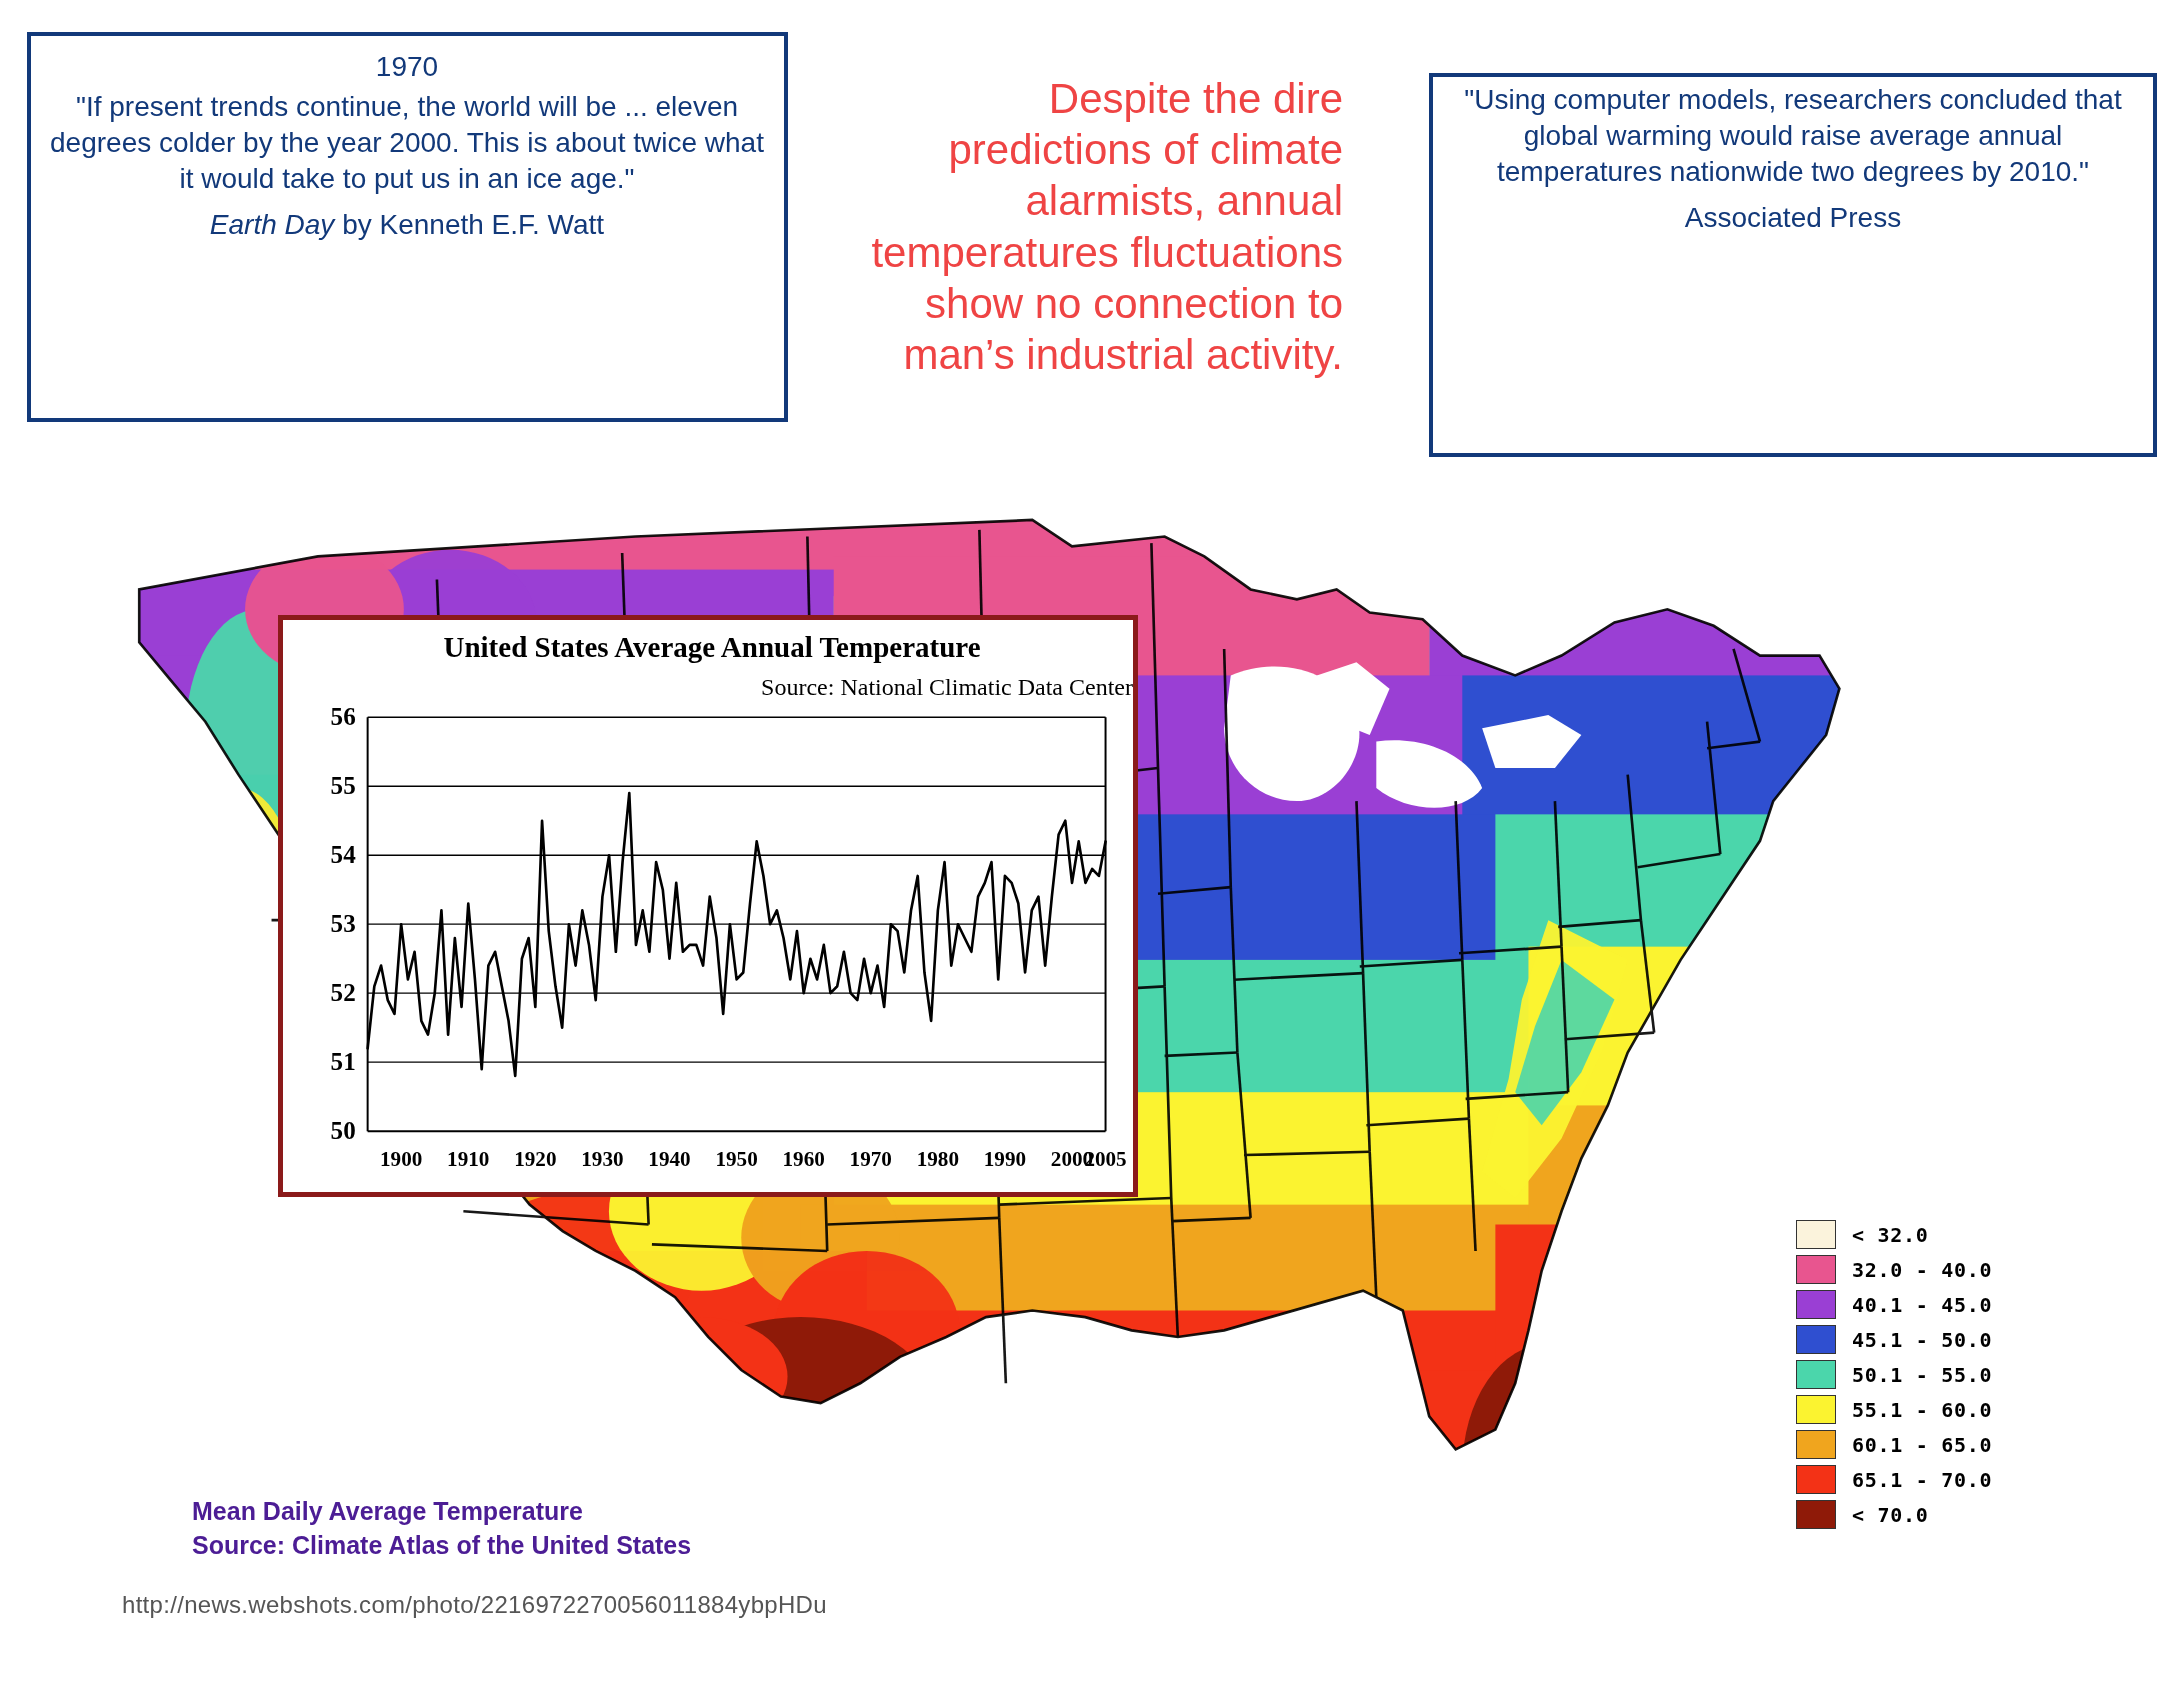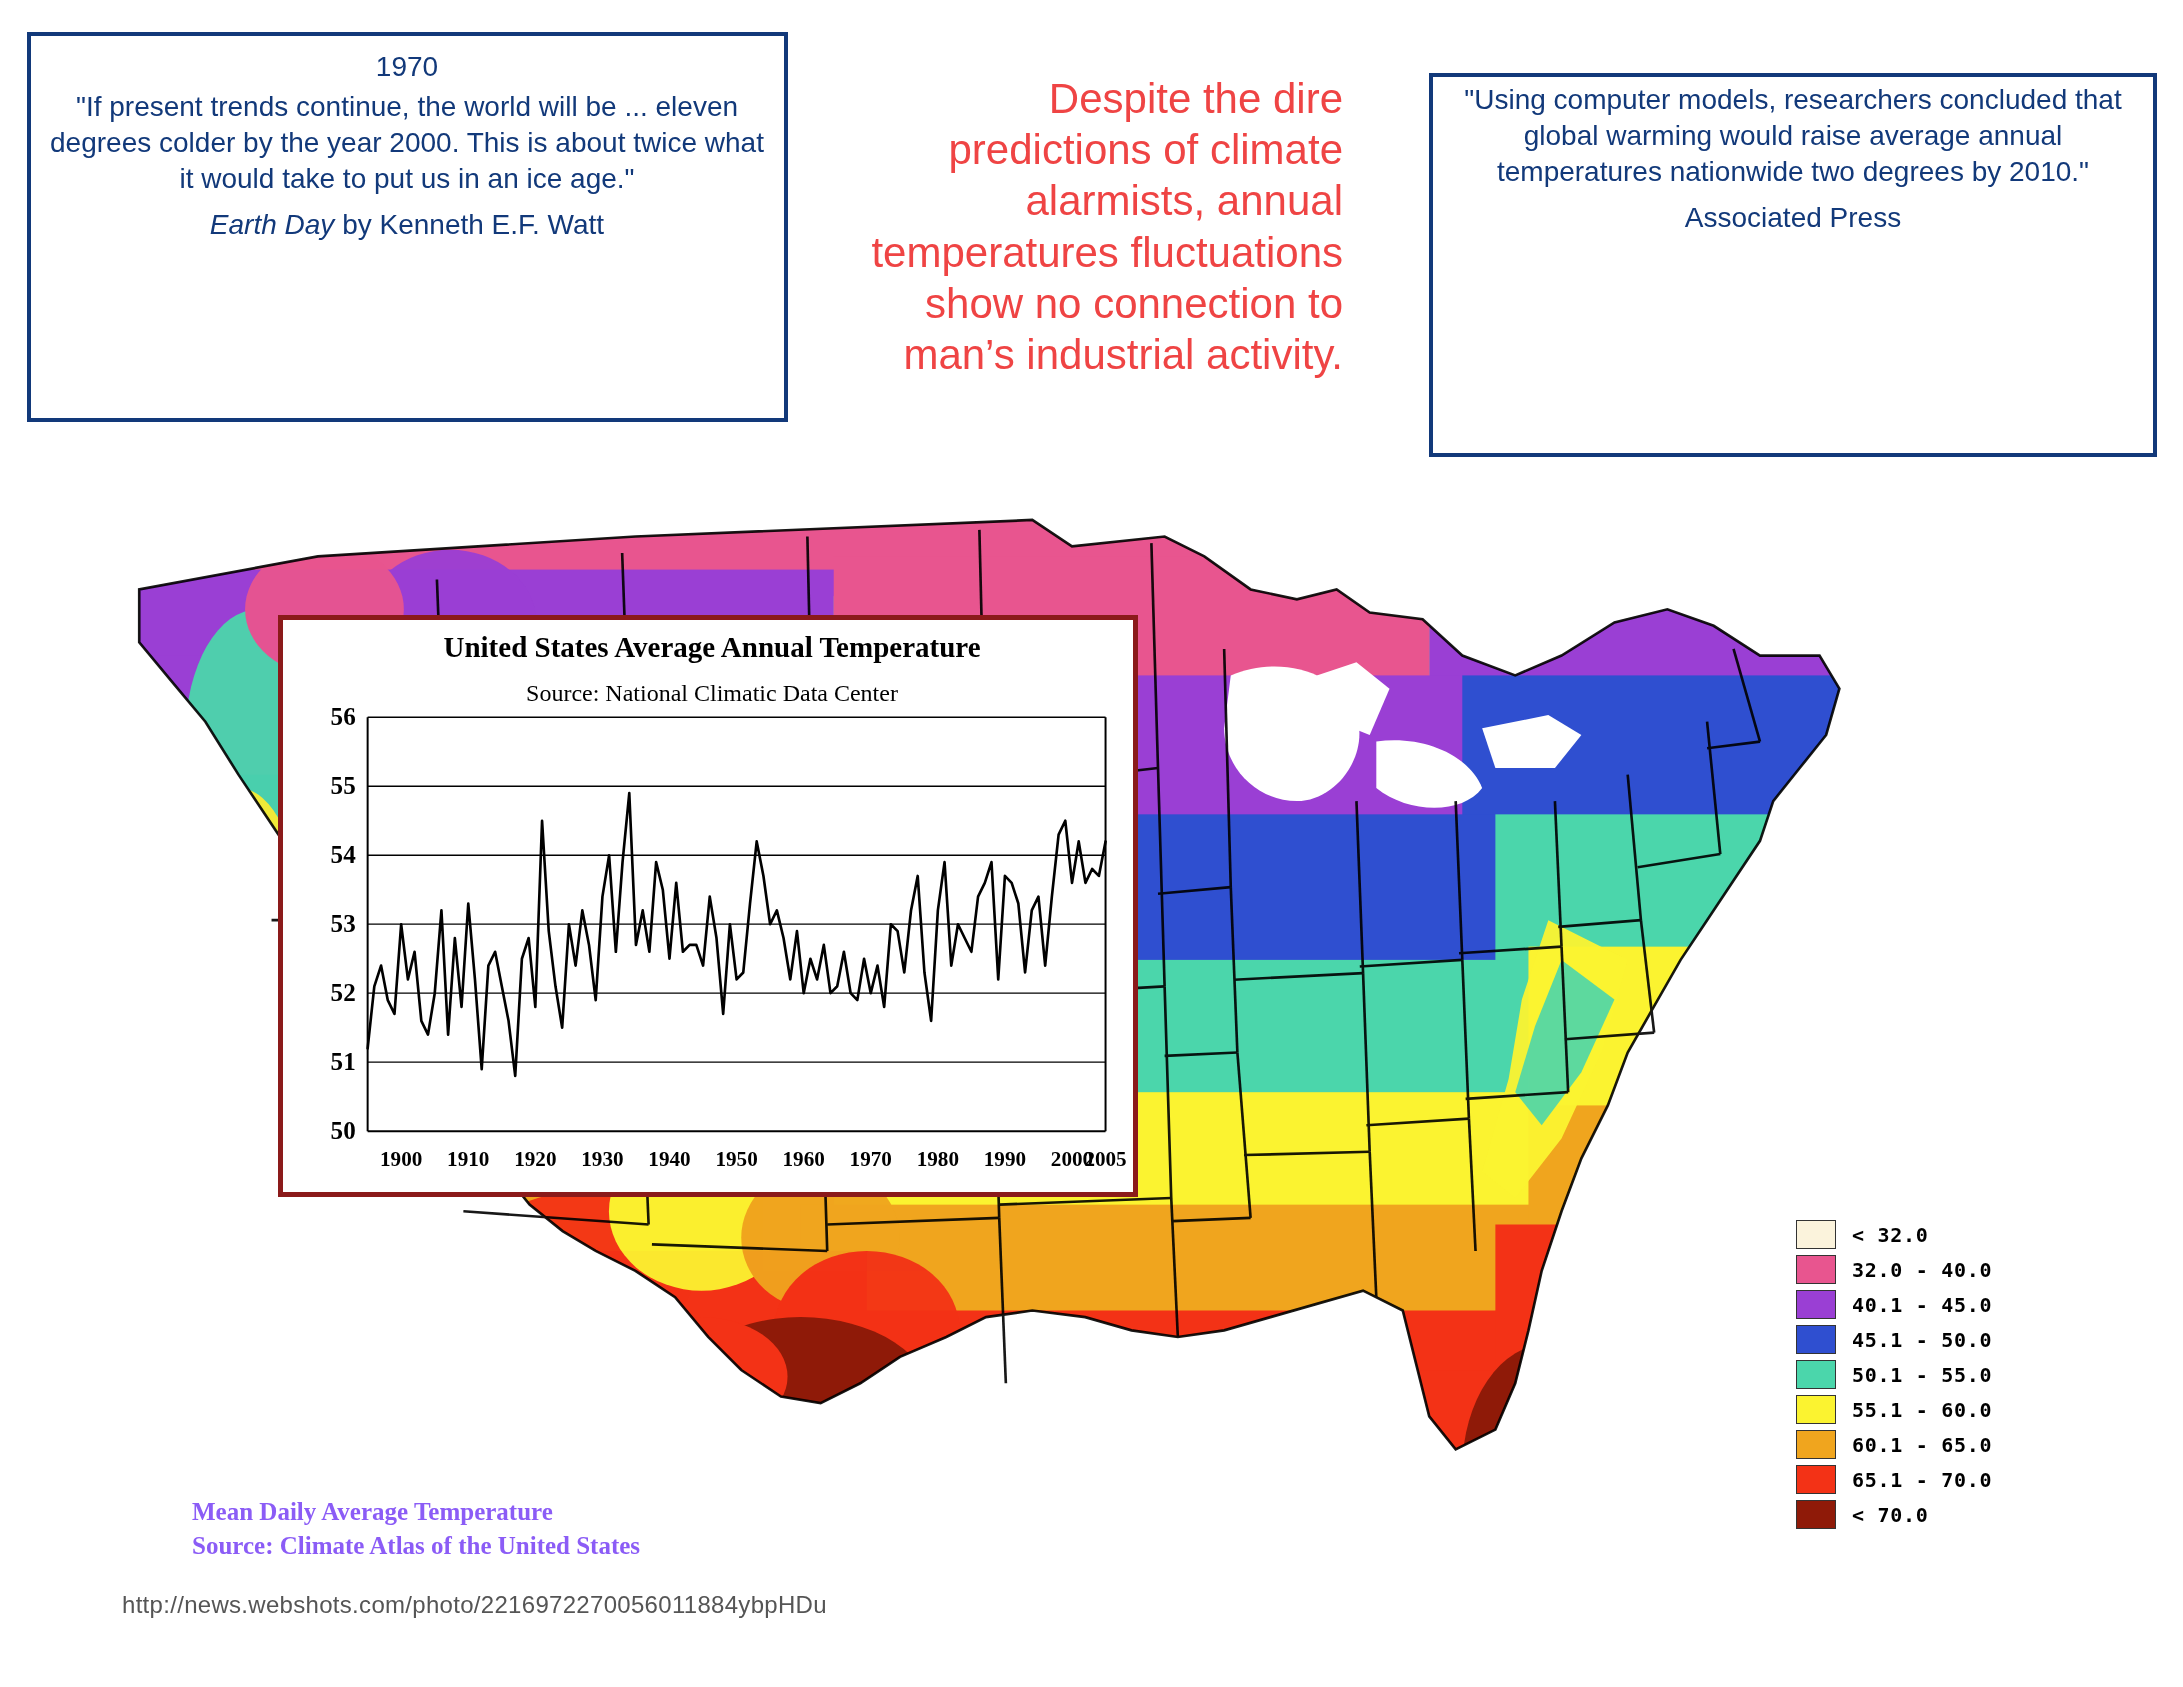--- a/index.html
+++ b/index.html
@@ -62,25 +62,24 @@
     top: 457px;
     width: 1978px;
     height: 1191px;
   }
   #map-svg { display: block; }
 
   #map-caption {
     position: absolute;
     left: 192px;
     top: 1495px;
-    color: #8b5cf6;
+    color: #4c1d95;
     font-size: 25px;
     font-weight: bold;
     line-height: 1.35;
-    font-family: Liberation Serif, serif;
   }
   #source-url {
     position: absolute;
     left: 122px;
     top: 1591px;
     color: #555555;
     font-size: 24px;
     letter-spacing: 0.3px;
   }
 
@@ -125,25 +124,25 @@
   }
   #inset-title {
     text-align: center;
     font-family: "Liberation Serif", serif;
     font-weight: bold;
     font-size: 29px;
     color: #000000;
     margin-top: 10.6px;
   }
   #inset-subtitle {
-    text-align: center;
+    text-align: right;
     font-family: "Liberation Serif", serif;
     font-size: 24px;
     color: #000000;
-    margin-top: 16px;
+    margin-top: 10px;
   }
   #inset-plot {
     position: absolute;
     left: 0;
     top: 85px;
     width: 849px;
     height: 490px;
   }
 </style>
 </head>

